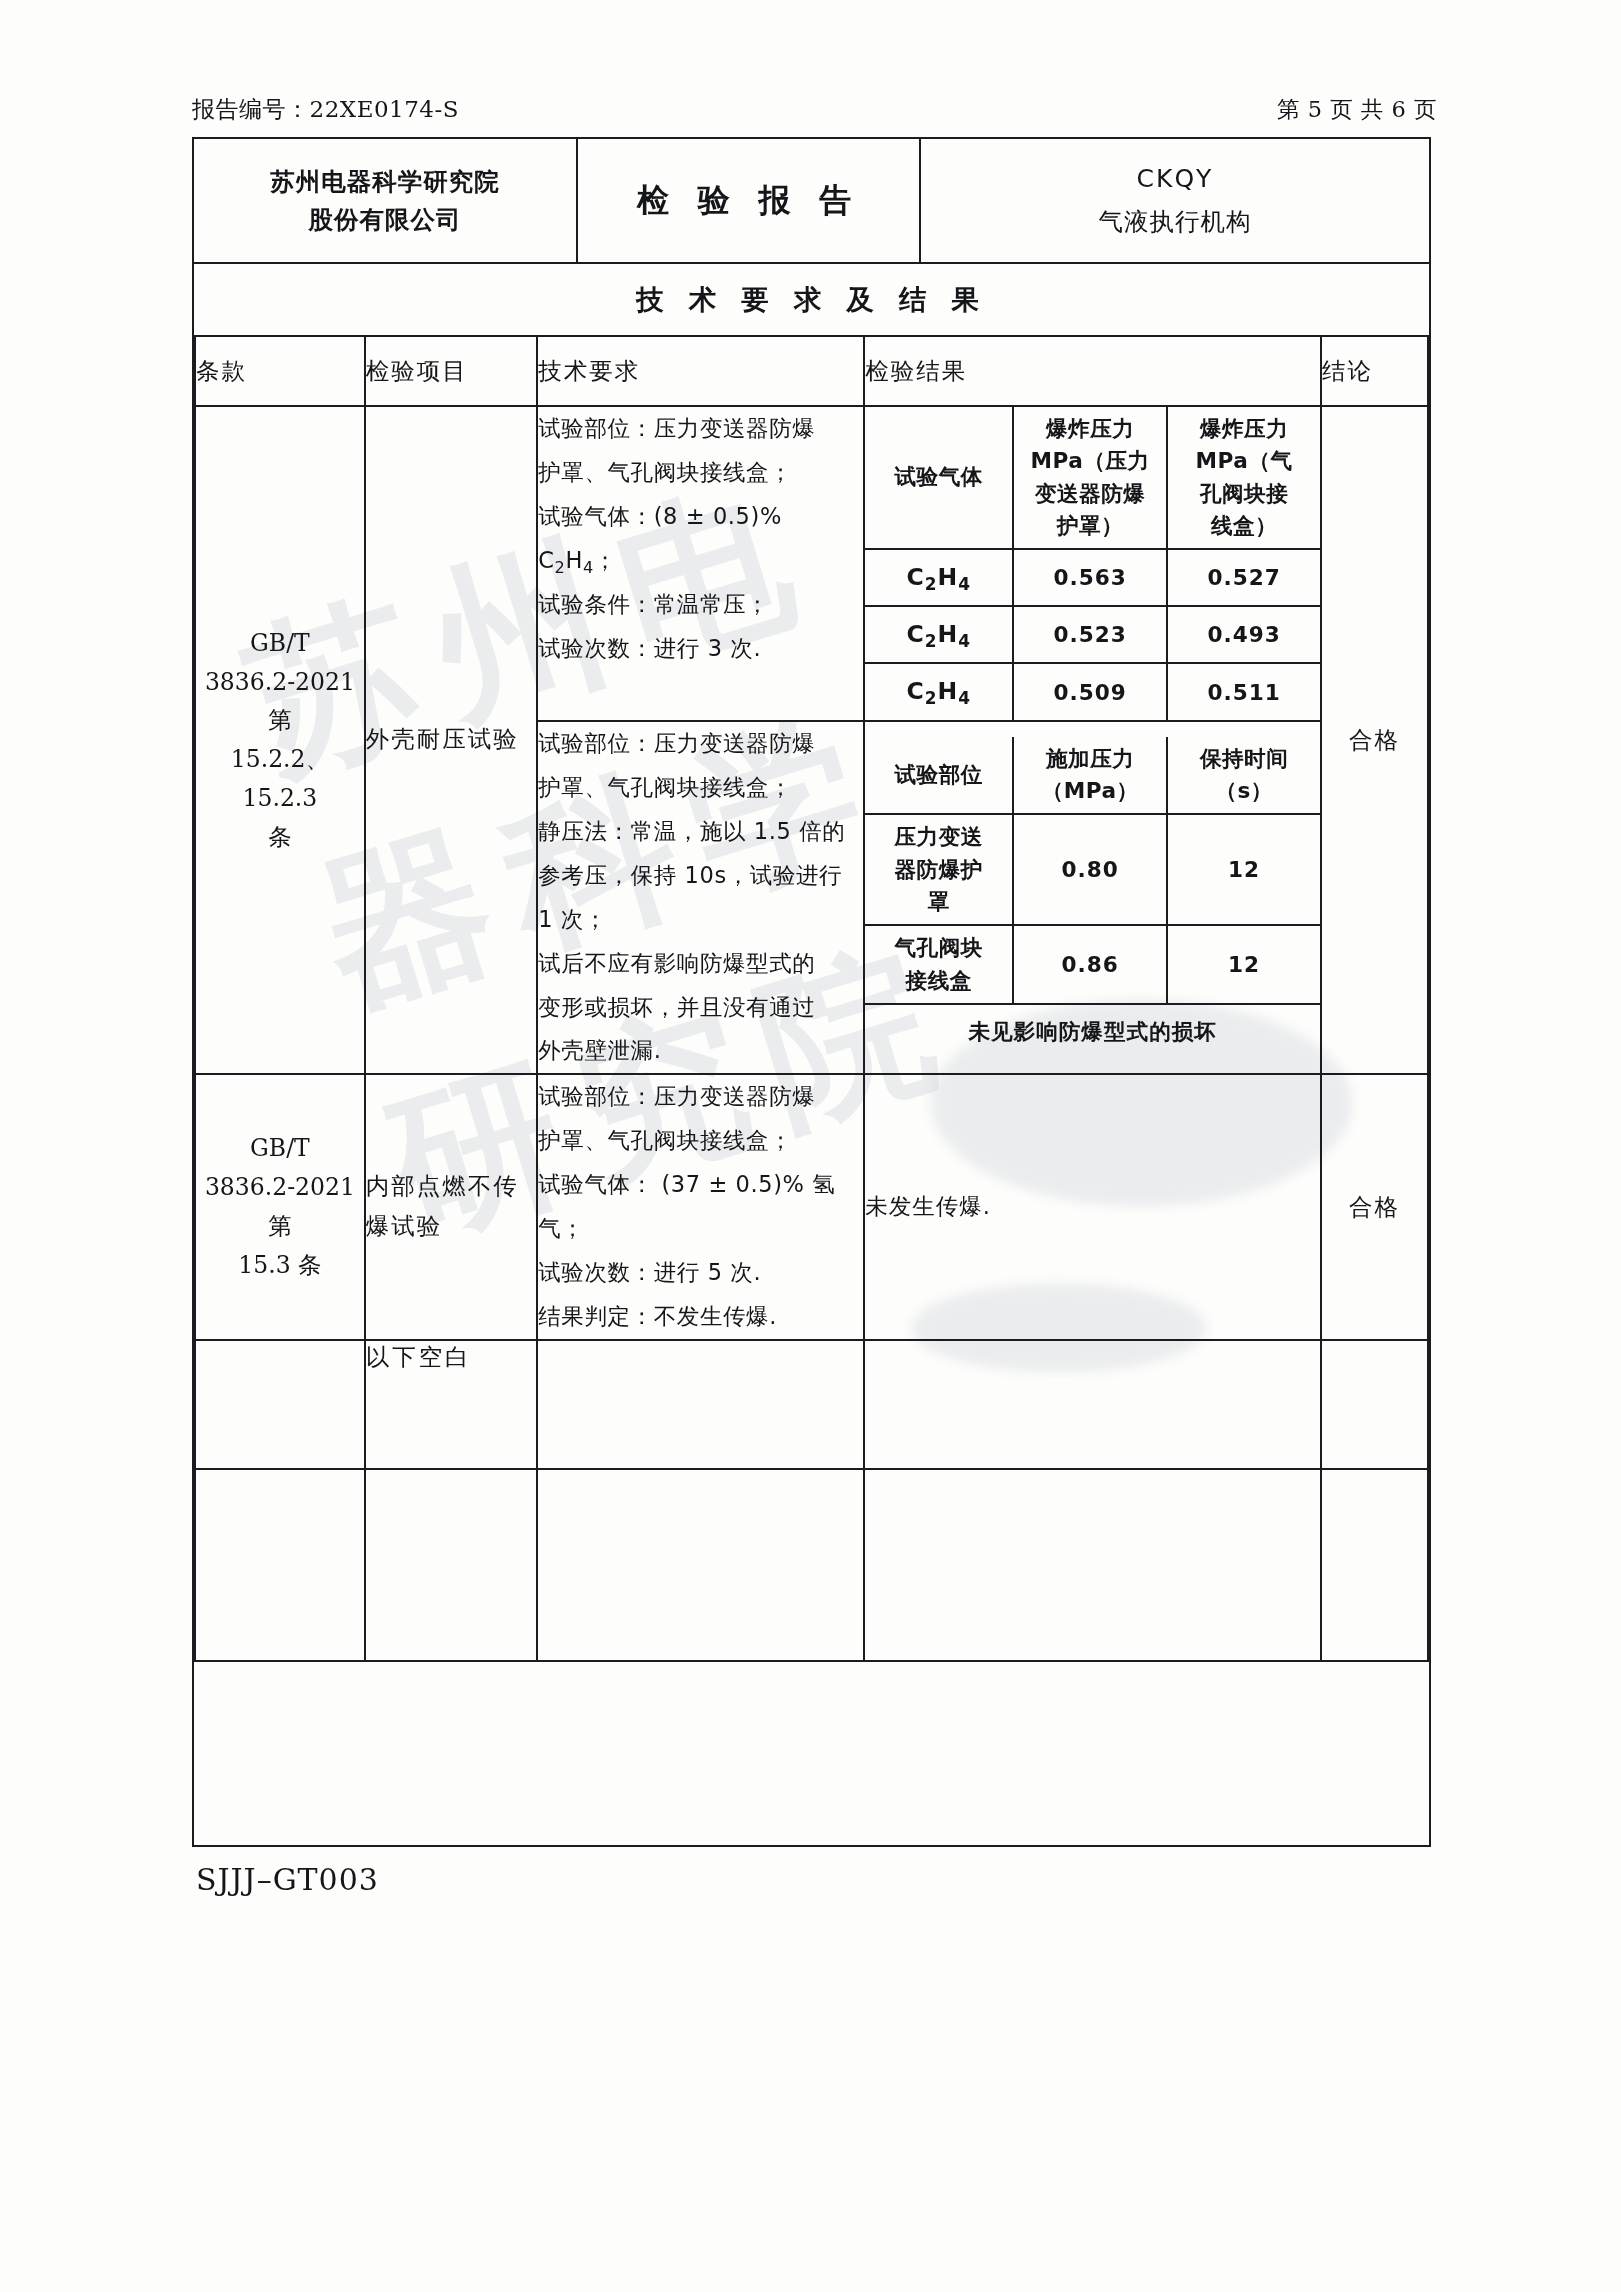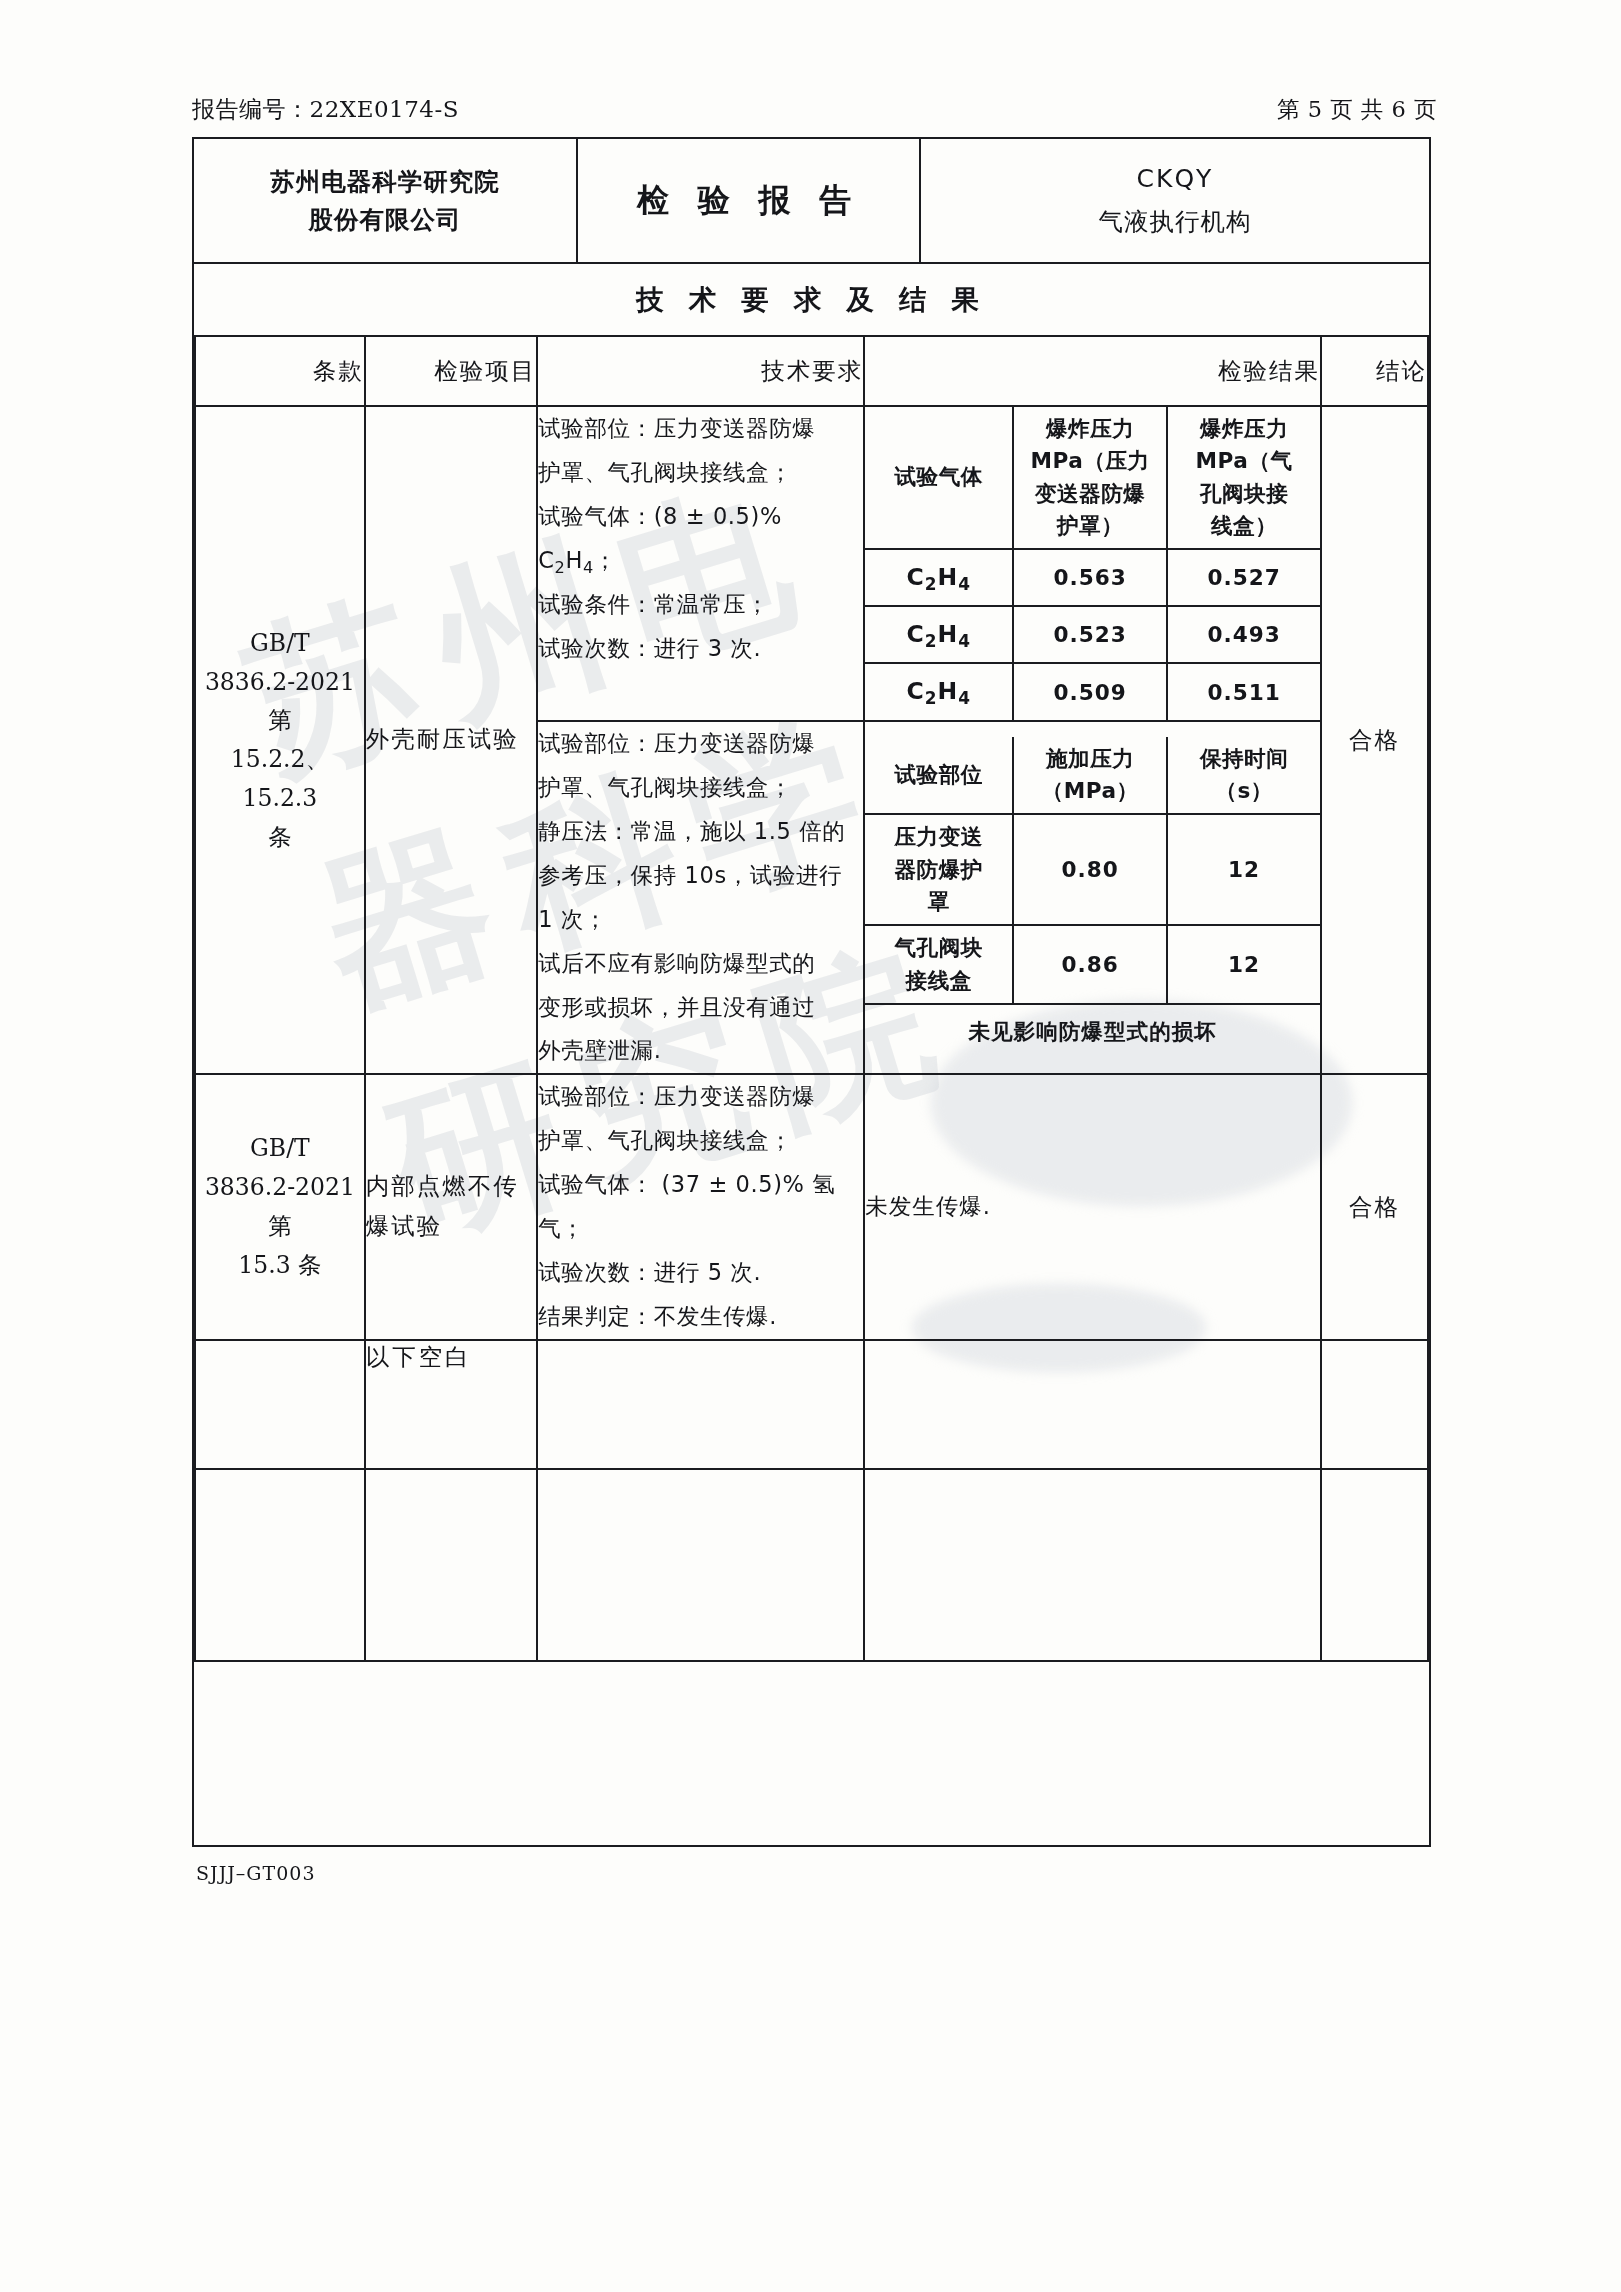--- a/index.html
+++ b/index.html
@@ -124,21 +124,21 @@
   table.main td, table.main th {
     border: 2px solid #1b1c20;
     box-sizing: border-box;
     padding: 0;
     font-weight: normal;
   }
   table.main tr:first-child th { border-top: none; }
 
   .colhead {
     height: 69px;
-    text-align: right;
+    text-align: left;
     font-size: 23.5px;
     font-weight: 700;
     letter-spacing: 2px;
   }
 
   
   .c-clause {
     text-align: center;
     font-size: 23.5px;
     line-height: 1.65;
@@ -225,21 +225,21 @@
     vertical-align: top;
     font-weight: 600;
   }
 
   
   .form-code {
     position: absolute;
     left: 196px;
     top: 1862px;
     font-family: "DejaVu Serif", "Liberation Serif", serif;
-    font-size: 19px;
+    font-size: 30px;
     letter-spacing: 1px;
   }
 
   
   .watermark {
     position: absolute;
     left: 323px;
     top: 421px;
     width: 1059px;
     height: 863px;

